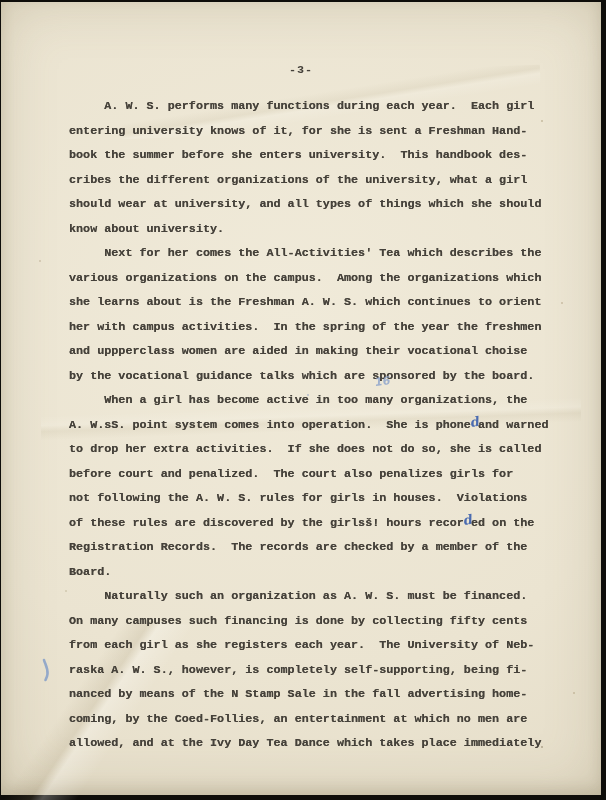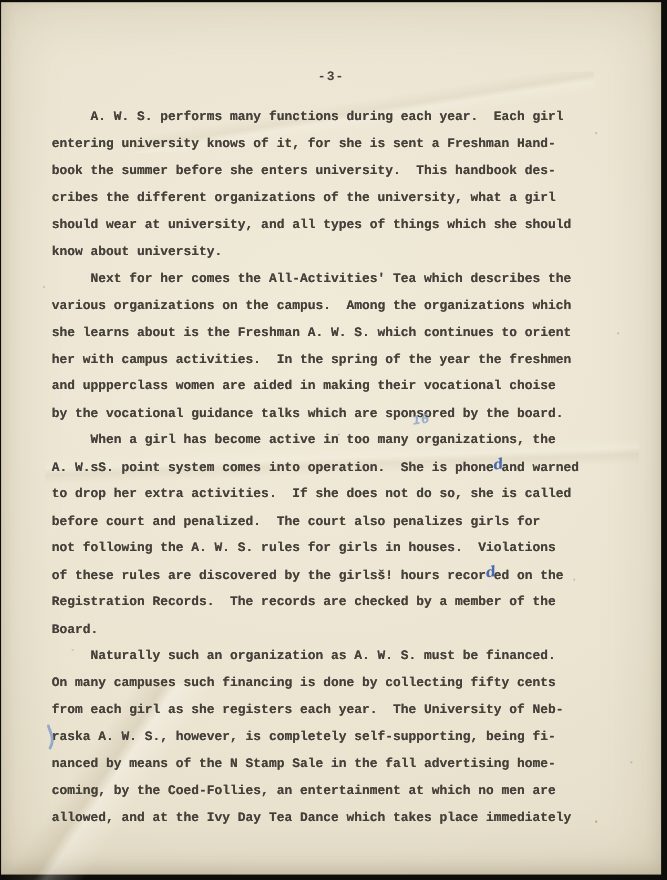--- a/index.html
+++ b/index.html
@@ -43,21 +43,21 @@
       64px 588px 0 rgba(150,132,96,.3),
       572px 690px 0 rgba(150,132,96,.4),
       540px 744px 0 rgba(120,106,78,.5);
   }
   .page-number{
     position:absolute;top:61px;left:0;width:600px;text-align:center;
     font:bold 11.75px "Liberation Mono",monospace;
     letter-spacing:1px;
   }
   .typed{
-    position:absolute;left:46px;top:92px;width:510px;
+    position:absolute;left:68px;top:92px;width:510px;
     font:bold 11.75px/24.5px "Liberation Mono",monospace;
     white-space:pre;
     text-shadow:0 0 .5px rgba(58,53,44,.75);
   }
   .typed .line{height:24.5px;}
   
   .ins-blue{
     display:inline-block;width:7.05px;
     font:italic bold 13px "DejaVu Serif",serif;
     transform:rotate(-10deg) translateY(-1.5px);

